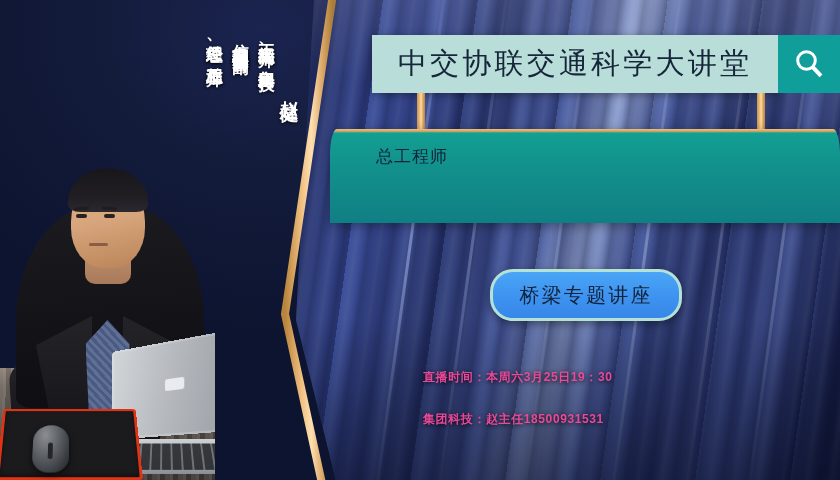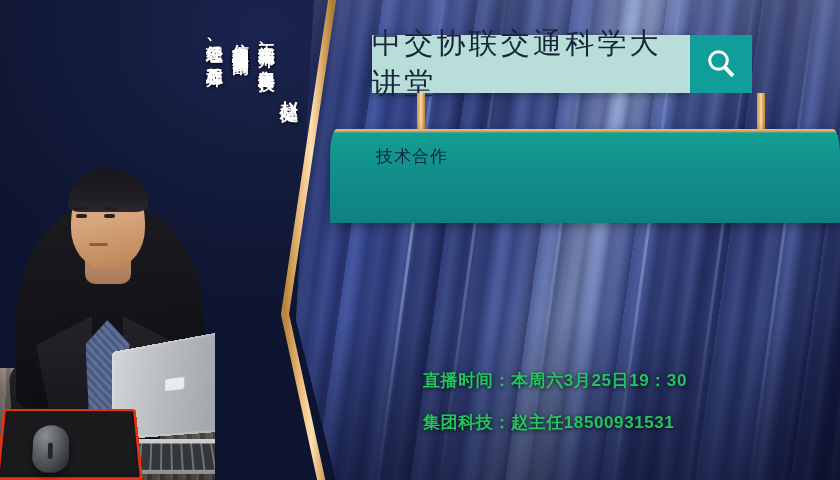--- a/index.html
+++ b/index.html
@@ -232,21 +232,21 @@
   }
   .vtext.name  { right: 541px; top: 86px;  font-size: 19px; letter-spacing: 3px; }
   .vtext.t1    { right: 565px; top: 31px;  font-size: 16.5px; }
   .vtext.t2    { right: 591px; top: 31px;  font-size: 16.5px; }
   .vtext.t3    { right: 617px; top: 31px;  font-size: 16.5px; }
 
   
   .banner {
     position: absolute;
     left: 372px; top: 35px;
-    width: 380px; height: 58px;
+    width: 468px; height: 58px;
     display: flex;
     align-items: stretch;
   }
   .banner-main {
     flex: 1;
     background: #b9ddd8;
     display: flex;
     align-items: center;
     justify-content: center;
     box-shadow: 0 2px 8px rgba(0,0,0,.35);
@@ -314,22 +314,22 @@
     display: flex; align-items: center; justify-content: center;
   }
   .pill-label {
     font-size: 20px; color: #12243c; font-weight: 500; letter-spacing: 2.2px;
   }
 
   
   .info {
     position: absolute;
     left: 423px;
-    color: #22c55e;
-    font-size: 17px;
+    color: #ec4899;
+    font-size: 12px;
     font-weight: bold;
     letter-spacing: .6px;
     text-shadow: 0 1px 4px rgba(0,0,0,.85);
     white-space: nowrap;
   }
   .info.l1 { top: 369px; }
   .info.l2 { top: 411px; }
 </style>
 </head>
 <body>
@@ -403,20 +403,23 @@
           <line x1="20.8" y1="20.2" x2="29" y2="28.8" stroke="#ffffff" stroke-width="4" stroke-linecap="butt"></line>
         </svg>
       </span>
     </div>
   </div>
 
   <div class="leg left"></div>
   <div class="leg right"></div>
 
   <div class="sub-panel">
-    <div class="sub-issue">技术合作</div>
+    <div class="sub-issue">总工程师</div>
   </div>
 
+  <div class="pill">
+    <span class="pill-label">桥梁专题讲座</span>
+  </div>
 
   <div class="info l1">直播时间：本周六3月25日19：30</div>
   <div class="info l2">集团科技：赵主任18500931531</div>
 
 </div>
 
 </body></html>

